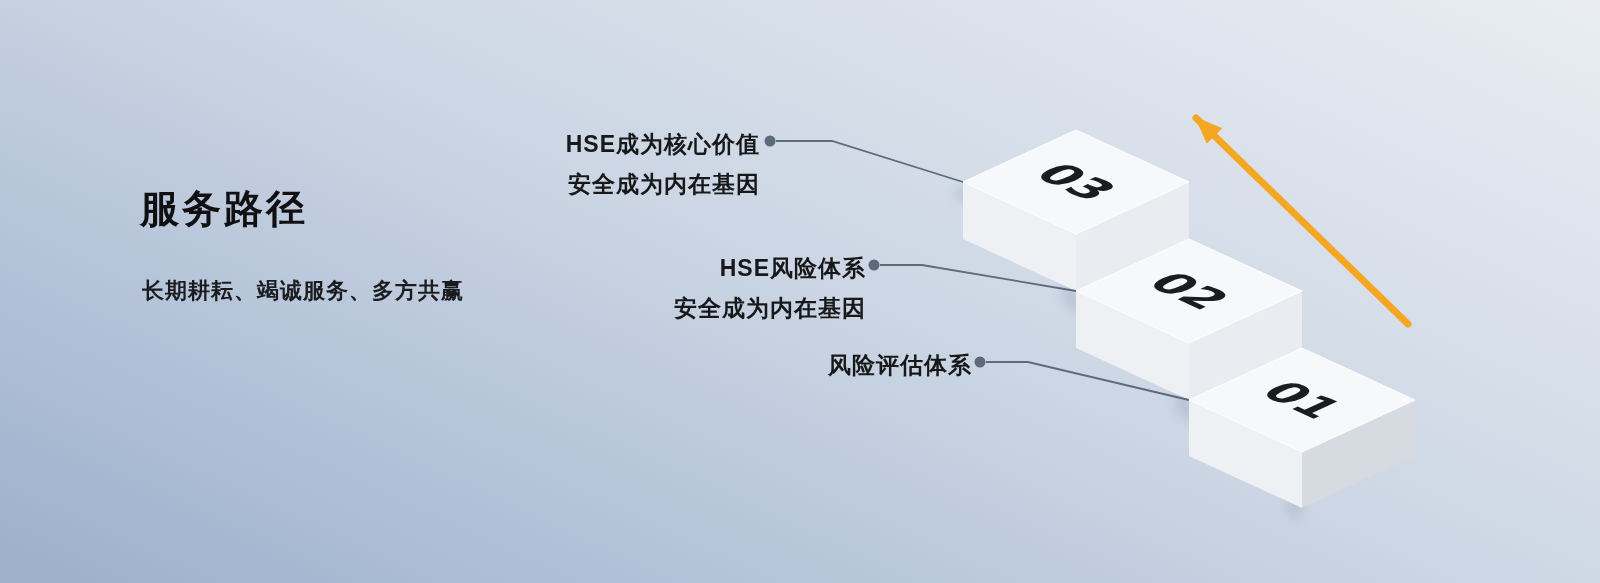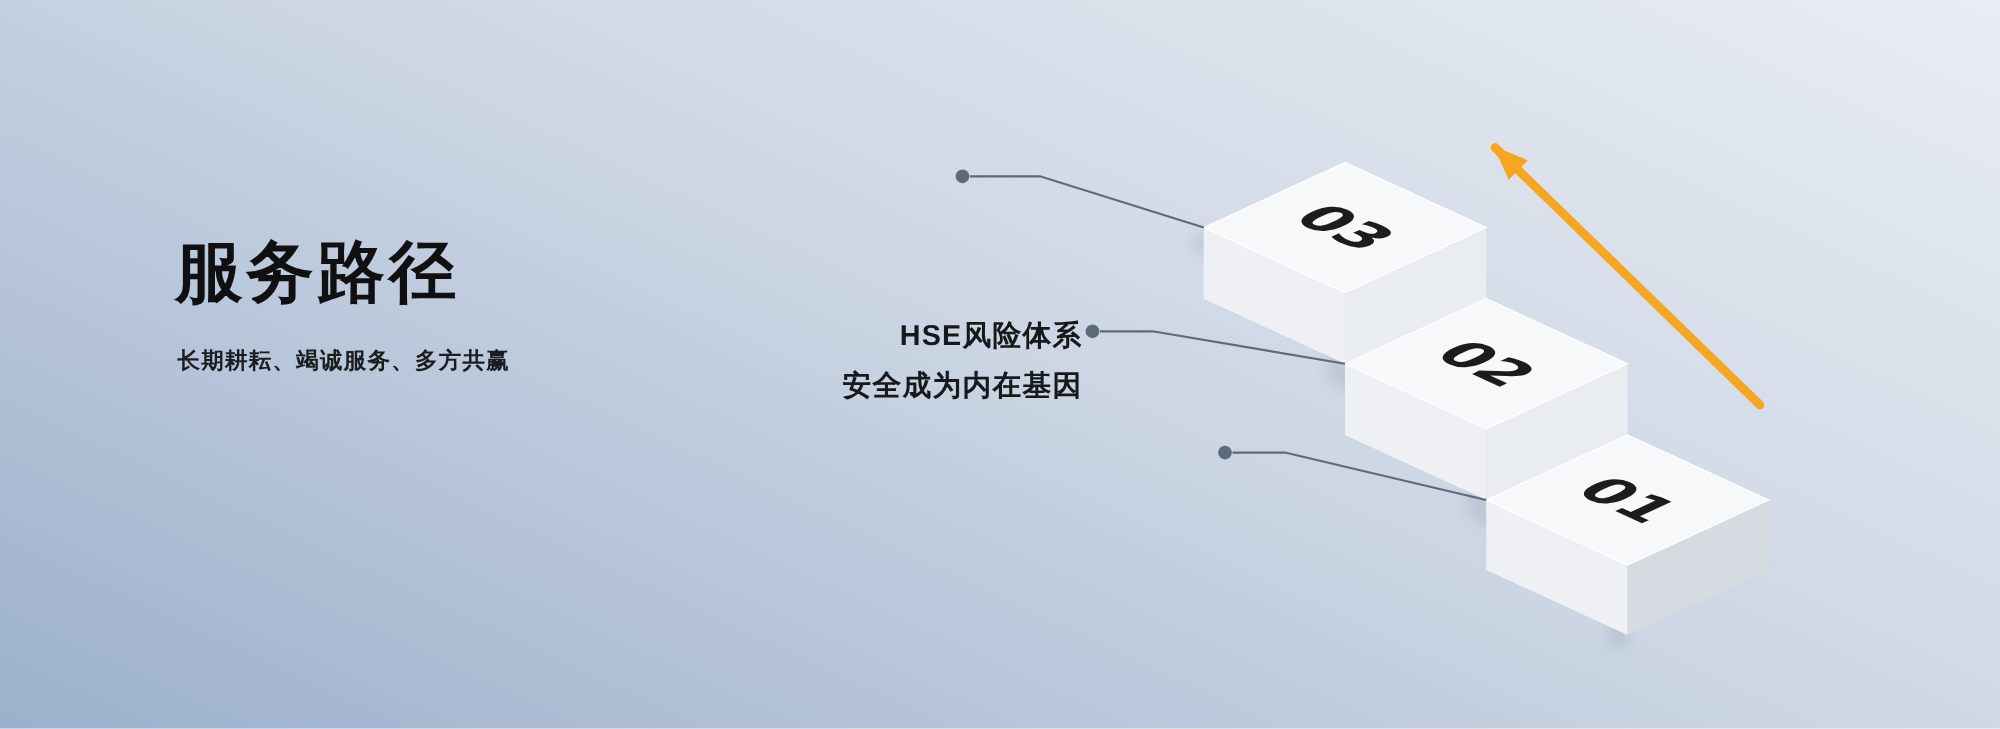--- a/index.html
+++ b/index.html
@@ -5,46 +5,51 @@
   html,body{margin:0;padding:0;}
   body{font-family:"Liberation Sans","DejaVu Sans",sans-serif;}
   .stage{
     position:relative;
     width:1600px;height:583px;
     overflow:hidden;
     background:linear-gradient(205deg,#e9edf3 0%,#ccd6e4 48%,#9cb0cc 100%);
   }
   .page-title{
     position:absolute;left:140px;top:182px;
-    font-size:54px;font-weight:bold;color:#101013;letter-spacing:3px;
+    font-size:39px;font-weight:bold;color:#101013;letter-spacing:3px;
   }
   .page-subtitle{
     position:absolute;left:142px;top:276px;
-    font-size:18px;font-weight:bold;color:#1b1c1f;letter-spacing:1px;
+    font-size:22px;font-weight:bold;color:#1b1c1f;letter-spacing:1px;
   }
   .callout{
     position:absolute;text-align:right;
     font-size:23px;font-weight:bold;color:#17181a;letter-spacing:1px;
   }
   .callout-line{display:block;line-height:40px;}
   .graphic{position:absolute;left:0;top:0;}
 </style>
 </head>
 <body>
 
 <div class="stage">
 
   <div class="page-title">服务路径</div>
   <div class="page-subtitle">长期耕耘、竭诚服务、多方共赢</div>
 
+  <div class="callout" style="left:500px;top:124px;width:260px;">
+    <span class="callout-line">HSE成为核心价值</span>
+    <span class="callout-line">安全成为内在基因</span>
+  </div>
   <div class="callout" style="left:606px;top:248px;width:260px;">
     <span class="callout-line">HSE风险体系</span>
     <span class="callout-line">安全成为内在基因</span>
   </div>
   <div class="callout" style="left:712px;top:345px;width:260px;">
+    <span class="callout-line">风险评估体系</span>
   </div>
 
   <svg class="graphic" width="1600" height="583" viewBox="0 0 1600 583">
     <defs>
       <filter id="softblur" x="-60%" y="-60%" width="220%" height="220%">
         <feGaussianBlur stdDeviation="6"></feGaussianBlur>
       </filter>
       <marker id="arrowhead" markerWidth="34" markerHeight="26" refX="26" refY="11" orient="auto" markerUnits="userSpaceOnUse">
         <path d="M0,0 L28,11 L0,22 Z" fill="#F5A623"></path>
       </marker>

